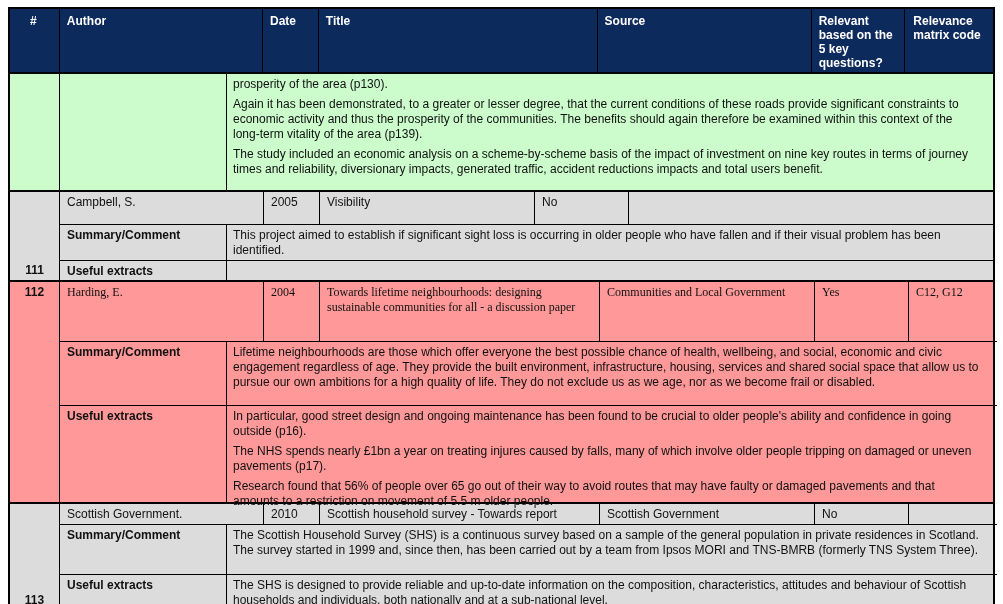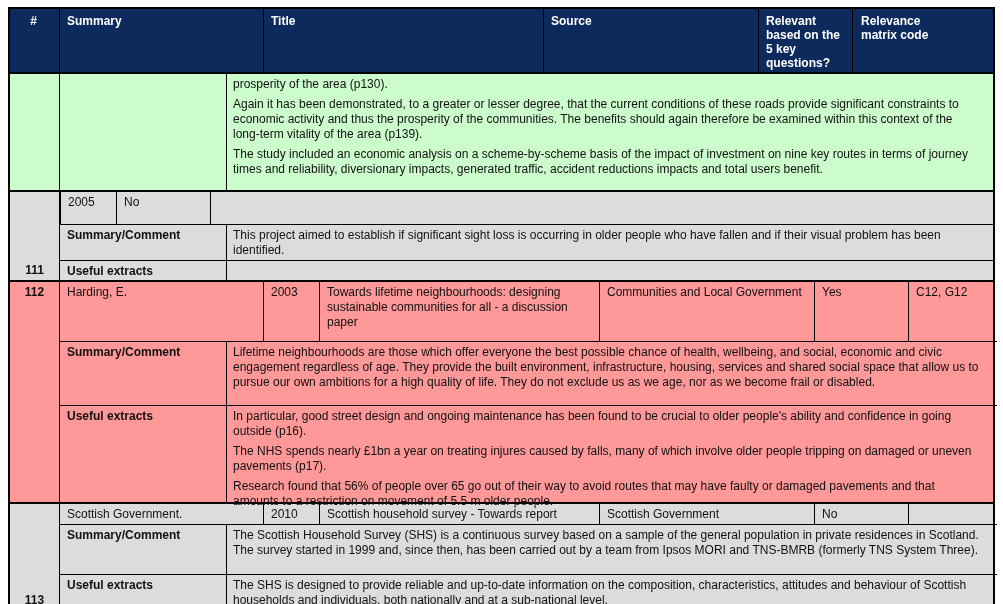--- a/index.html
+++ b/index.html
@@ -81,36 +81,37 @@
   .c-content { flex: 1; padding-left: 6px; }
 
   .cell p { margin: 0 12px 5px 0; }
   .cell p:last-child { margin-bottom: 1px; }
 
   
   .h-green    { min-height: 116px; }
   .r111-main  { min-height: 32px; }
   .r111-sum   { min-height: 35px; }
   .r111-ext   { min-height: 18px; }
-  .r112-main  { min-height: 50px; }
+  .r112-main  { min-height: 50px; font-family: Liberation Serif, serif; }
   .r112-sum   { min-height: 64px; }
   .r112-ext   { min-height: 97px; }
   .r113-main  { min-height: 20px; }
   .r113-sum   { min-height: 50px; }
   .r113-ext   { min-height: 32px; }
 </style>
 </head>
 <body>
 
 <div class="page">
   <div class="tbl">
 
     <div class="hrow">
       <div class="hcell c-num">#</div>
-      <div class="hcell c-author">Summary</div>
+      <div class="hcell c-author">Author</div>
+      <div class="hcell c-date">Date</div>
       <div class="hcell c-title">Title</div>
       <div class="hcell c-source">Source</div>
       <div class="hcell c-rel">Relevant based on the 5 key questions?</div>
       <div class="hcell c-code">Relevance matrix code</div>
     </div>
 
     <div class="record greenrec">
       <div class="numcell"></div>
       <div class="rrows">
         <div class="rrow h-green">
@@ -121,21 +122,23 @@
             <p>The study included an economic analysis on a scheme-by-scheme basis of the impact of investment on nine key routes in terms of journey times and reliability, diversionary impacts, generated traffic, accident reductions impacts and total users benefit.</p>
           </div>
         </div>
       </div>
     </div>
 
     <div class="record grayrec">
       <div class="numcell">111</div>
       <div class="rrows">
         <div class="rrow r111-main">
+          <div class="cell c-author" style="width:203px">Campbell, S.</div>
           <div class="cell c-date bl">2005</div>
+          <div class="cell c-source bl">Visibility</div>
           <div class="cell c-rel bl">No</div>
           <div class="cell c-code bl"></div>
         </div>
         <div class="rrow r111-sum">
           <div class="cell c-label">Summary/Comment</div>
           <div class="cell c-content bl">
             <p>This project aimed to establish if significant sight loss is occurring in older people who have fallen and if their visual problem has been identified.</p>
           </div>
         </div>
         <div class="rrow r111-ext">
@@ -143,21 +146,21 @@
           <div class="cell c-content bl"></div>
         </div>
       </div>
     </div>
 
     <div class="record pinkrec">
       <div class="numcell">112</div>
       <div class="rrows">
         <div class="rrow r112-main">
           <div class="cell c-author" style="width:203px">Harding, E.</div>
-          <div class="cell c-date bl">2003</div>
+          <div class="cell c-date bl">2004</div>
           <div class="cell c-title bl">Towards lifetime neighbourhoods: designing sustainable communities for all - a discussion paper</div>
           <div class="cell c-source bl">Communities and Local Government</div>
           <div class="cell c-rel bl">Yes</div>
           <div class="cell c-code bl">C12, G12</div>
         </div>
         <div class="rrow r112-sum">
           <div class="cell c-label">Summary/Comment</div>
           <div class="cell c-content bl">
             <p>Lifetime neighbourhoods are those which offer everyone the best possible chance of health, wellbeing, and social, economic and civic engagement regardless of age. They provide the built environment, infrastructure, housing, services and shared social space that allow us to pursue our own ambitions for a high quality of life. They do not exclude us as we age, nor as we become frail or disabled.</p>
           </div>

